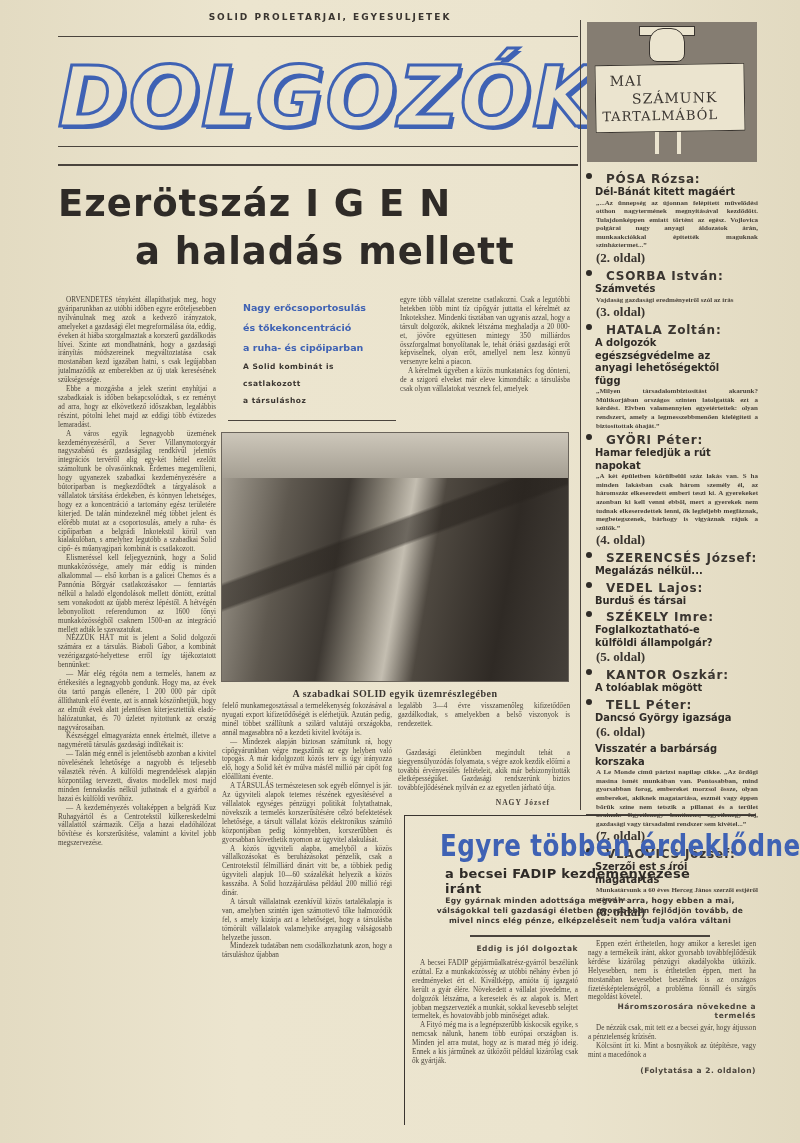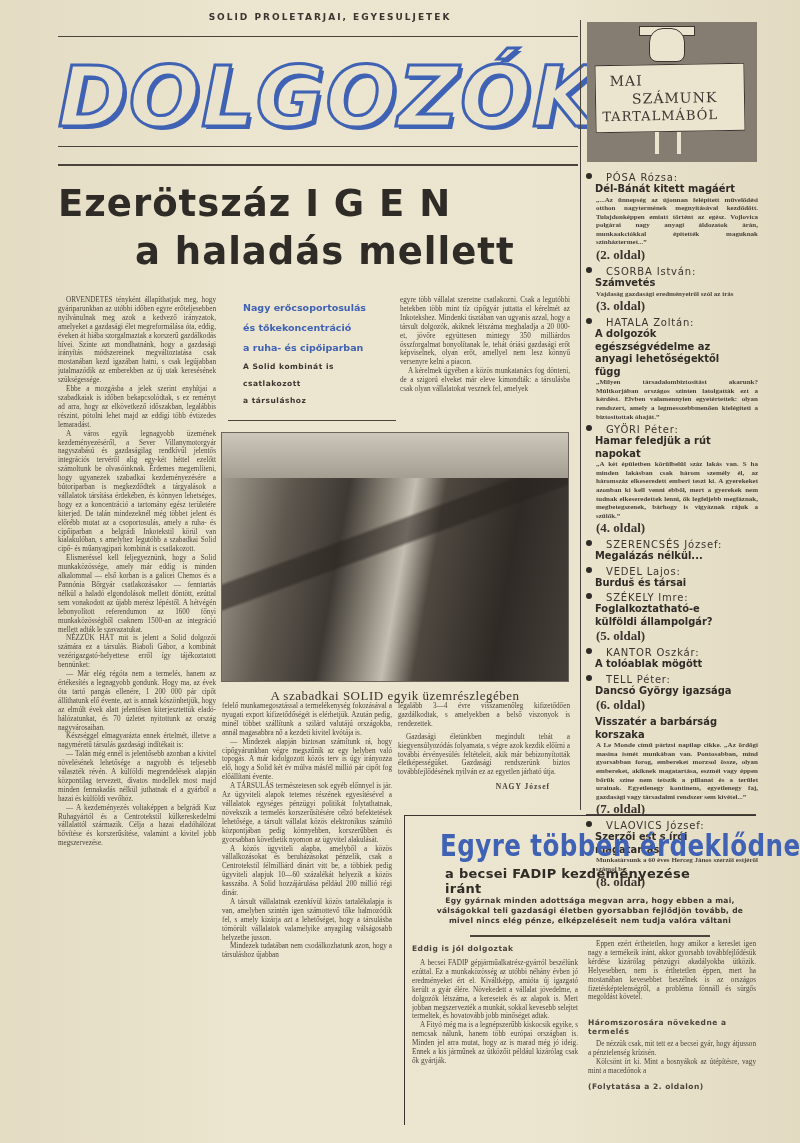--- a/index.html
+++ b/index.html
@@ -33,36 +33,36 @@
   .col p{text-indent:8px}
   .blurb{position:absolute;left:243px;top:298px;width:150px;}
   .blurb .blue{font-family:"DejaVu Sans",sans-serif;font-size:9.5px;line-height:20px;color:#3f62b4;font-weight:bold}
   .blurb .sub{font-family:"DejaVu Sans",sans-serif;font-size:7.5px;line-height:17px;font-weight:bold;color:#3a3530;letter-spacing:.5px}
   .photo{position:absolute;left:221px;top:432px;width:348px;height:250px;
     background:
       linear-gradient(160deg,rgba(0,0,0,0) 40%,rgba(40,35,30,.55) 41%,rgba(40,35,30,.55) 47%,rgba(0,0,0,0) 48%),
       linear-gradient(100deg,#a9a397 0%,#5e584f 20%,#3e3933 35%,#8b8579 45%,#c4beb1 52%,#4e4840 60%,#2f2a25 80%,#45403a 100%);
     border:1px solid #6a645b}
   .photo .wall{position:absolute;left:0;top:0;width:100%;height:45px;background:linear-gradient(180deg,#cdc7ba,#a49e92)}
-  .caption{position:absolute;left:221px;top:688px;width:348px;text-align:center;font-size:13px;font-weight:normal;letter-spacing:.5px}
+  .caption{position:absolute;left:221px;top:688px;width:348px;text-align:center;font-size:10px;font-weight:bold;letter-spacing:.5px}
   .sidebar{position:absolute;left:586px;top:172px;width:172px;}
   .sitem{margin-bottom:3px}
-  .sitem .author{font-family:"DejaVu Sans",sans-serif;font-size:10px;font-weight:normal;letter-spacing:.8px;color:#3a3530;position:relative;padding-left:20px}
+  .sitem .author{font-family:"DejaVu Sans",sans-serif;font-size:12px;font-weight:bold;letter-spacing:.8px;color:#3a3530;position:relative;padding-left:20px}
   .sitem .author:before{content:"";position:absolute;left:0;top:1px;width:6px;height:6px;border-radius:3px;background:#2f2b27}
   .sitem .title{font-family:"DejaVu Sans",sans-serif;font-size:11px;line-height:12.5px;font-weight:bold;color:#2f2b27;padding-left:10px;transform:scaleX(.9);transform-origin:left}
   .sitem .body{font-size:7px;line-height:8.6px;padding-left:10px;color:#4a443c;font-weight:bold;text-align:justify}
   .sitem .pg{font-size:13px;font-weight:bold;padding-left:10px}
   .vrule{position:absolute;width:1px;background:#4a443d}
   .box2{position:absolute;left:404px;top:815px;width:352px;height:310px;border-top:1.5px solid #3a3530;border-left:1px solid #3a3530}
   .h2blue{position:absolute;left:440px;top:828px;width:320px;font-family:"DejaVu Sans",sans-serif;font-weight:bold;
     font-size:30px;color:#3f62b4;white-space:nowrap;transform:scaleX(.82);transform-origin:left;letter-spacing:.5px}
   .h2sub{position:absolute;left:445px;top:866px;width:280px;font-family:"DejaVu Sans",sans-serif;font-weight:bold;font-size:13px;color:#2f2b27;letter-spacing:.3px}
   .lead2{position:absolute;left:425px;top:896px;width:330px;text-align:center;font-family:"DejaVu Sans",sans-serif;
     font-weight:bold;font-size:7.5px;line-height:10px;color:#3a3530;letter-spacing:.3px}
-  .subhead{text-align:left;font-family:"DejaVu Sans",sans-serif;font-weight:bold;font-size:7.5px;line-height:9px;letter-spacing:.5px;margin:4px 0}
+  .subhead{text-align:right;font-family:"DejaVu Sans",sans-serif;font-weight:bold;font-size:7.5px;line-height:9px;letter-spacing:.5px;margin:4px 0}
   .sig{text-align:right;font-size:7.5px;font-weight:bold;letter-spacing:1px;margin-top:6px;padding-right:20px}
 </style>
 </head>
 <body>
 
 <div class="page">
 
   <div class="motto">SOLID PROLETARJAI, EGYESULJETEK</div>
   <div class="rule" style="left:58px;top:36px;width:520px;height:1px"></div>
 
@@ -123,21 +123,21 @@
     <p style="text-indent:0">felelő munkamegosztással a termelékenység fokozásával a nyugati export kifizetődőségét is elérhetjük. Azután pedig, minél többet szállítunk a szilárd valutájú országokba, annál magasabbra nő a kezdeti kivitel kvótája is.</p>
     <p>— Mindezek alapján biztosan számítunk rá, hogy cipőgyárunkban végre megszűnik az egy helyben való topogás. A már kidolgozott közös terv is úgy irányozza elő, hogy a Solid két év múlva másfél millió pár cipőt fog előállítani évente.</p>
     <p>A TÁRSULÁS természetesen sok egyéb előnnyel is jár. Az ügyviteli alapok tetemes részének egyesítésével a vállalatok egységes pénzügyi politikát folytathatnak, növekszik a termelés korszerűsítésére célzó befektetések lehetősége, a társult vállalat közös elektronikus számító központjában pedig könnyebben, korszerűbben és gyorsabban követhetik nyomon az ügyvitel alakulását.</p>
     <p>A közös ügyviteli alapba, amelyből a közös vállalkozásokat és beruházásokat pénzelik, csak a Centrotekstil félmilliárd dinárt vitt be, a többiek pedig ügyviteli alapjuk 10—60 százalékát helyezik a közös kasszába. A Solid hozzájárulása például 200 millió régi dinár.</p>
     <p>A társult vállalatnak ezenkívül közös tartalékalapja is van, amelyben szintén igen számottevő tőke halmozódik fel, s amely kizárja azt a lehetőséget, hogy a társulásba tömörült vállalatok valamelyike anyagilag válságosabb helyzetbe jusson.</p>
     <p>Mindezek tudatában nem csodálkozhatunk azon, hogy a társuláshoz újabban</p>
   </div>
 
   <div class="col" style="left:398px;top:702px;width:172px;height:110px">
     <p style="text-indent:0">legalább 3—4 évre visszamenőleg kifizetődően gazdálkodtak, s amelyekben a belső viszonyok is rendezettek.</p>
-    <p style="margin-top:4px">Gazdasági életünkben megindult tehát a kiegyensúlyozódás folyamata, s végre azok kezdik előírni a további érvényesülés feltételeit, akik már bebizonyították életképességüket. Gazdasági rendszerünk biztos továbbfejlődésének nyilván ez az egyetlen járható útja.</p>
+    <p style="margin-top:20px">Gazdasági életünkben megindult tehát a kiegyensúlyozódás folyamata, s végre azok kezdik előírni a további érvényesülés feltételeit, akik már bebizonyították életképességüket. Gazdasági rendszerünk biztos továbbfejlődésének nyilván ez az egyetlen járható útja.</p>
     <div class="sig">NAGY József</div>
   </div>
 
   <div class="sidebar">
     <div class="sitem">
       <div class="author">PÓSA Rózsa:</div>
       <div class="title">Dél-Bánát kitett magáért</div>
       <div class="body">„...Az ünnepség az újonnan felépített művelődési otthon nagytermének megnyitásával kezdődött. Tulajdonképpen emiatt történt az egész. Vojlovica polgárai nagy anyagi áldozatok árán, munkaakciókkal építették maguknak színháztermet...”</div>
       <div class="pg">(2. oldal)</div>
     </div>
@@ -200,19 +200,19 @@
   <div class="lead2">Egy gyárnak minden adottsága megvan arra, hogy ebben a mai, válságokkal teli gazdasági életben gyorsabban fejlődjön tovább, de mivel nincs elég pénze, elképzeléseit nem tudja valóra váltani</div>
   <div class="rule" style="left:470px;top:935px;width:240px;height:1.5px"></div>
 
   <div class="col" style="left:412px;top:940px;width:166px;height:150px">
     <div class="subhead">Eddig is jól dolgoztak</div>
     <p style="margin-top:6px">A becsei FADIP gépjárműalkatrész-gyárról beszélünk ezúttal. Ez a munkaközösség az utóbbi néhány évben jó eredményeket ért el. Kiváltképp, amióta új igazgató került a gyár élére. Növekedett a vállalat jövedelme, a dolgozók létszáma, a keresetek és az alapok is. Mert jobban megszervezték a munkát, sokkal kevesebb selejtet termeltek, és hovatovább jobb minőséget adtak.</p>
     <p>A Fityó még ma is a legnépszerűbb kiskocsik egyike, s nemcsak nálunk, hanem több európai országban is. Minden jel arra mutat, hogy az is marad még jó ideig. Ennek a kis járműnek az ütközőit például kizárólag csak ők gyártják.</p>
   </div>
   <div class="col" style="left:588px;top:940px;width:168px;height:150px">
     <p>Éppen ezért érthetetlen, hogy amikor a kereslet igen nagy a termékeik iránt, akkor gyorsabb továbbfejlődésük kérdése kizárólag pénzügyi akadályokba ütközik. Helyesebben, nem is érthetetlen éppen, mert ha mostanában kevesebbet beszélnek is az országos fizetésképtelenségről, a probléma fönnáll és sürgős megoldást követel.</p>
-    <div class="subhead" style="margin-top:16px">Háromszorosára növekedne a termelés</div>
+    <div class="subhead" style="margin-top:0">Háromszorosára növekedne a termelés</div>
     <p>De nézzük csak, mit tett ez a becsei gyár, hogy átjusson a pénztelenség krízisén.</p>
     <p>Kölcsönt írt ki. Mint a bosnyákok az útépítésre, vagy mint a macedónok a</p>
     <div class="subhead" style="margin-top:6px">(Folytatása a 2. oldalon)</div>
   </div>
 
 </div>
 
 </body></html>

